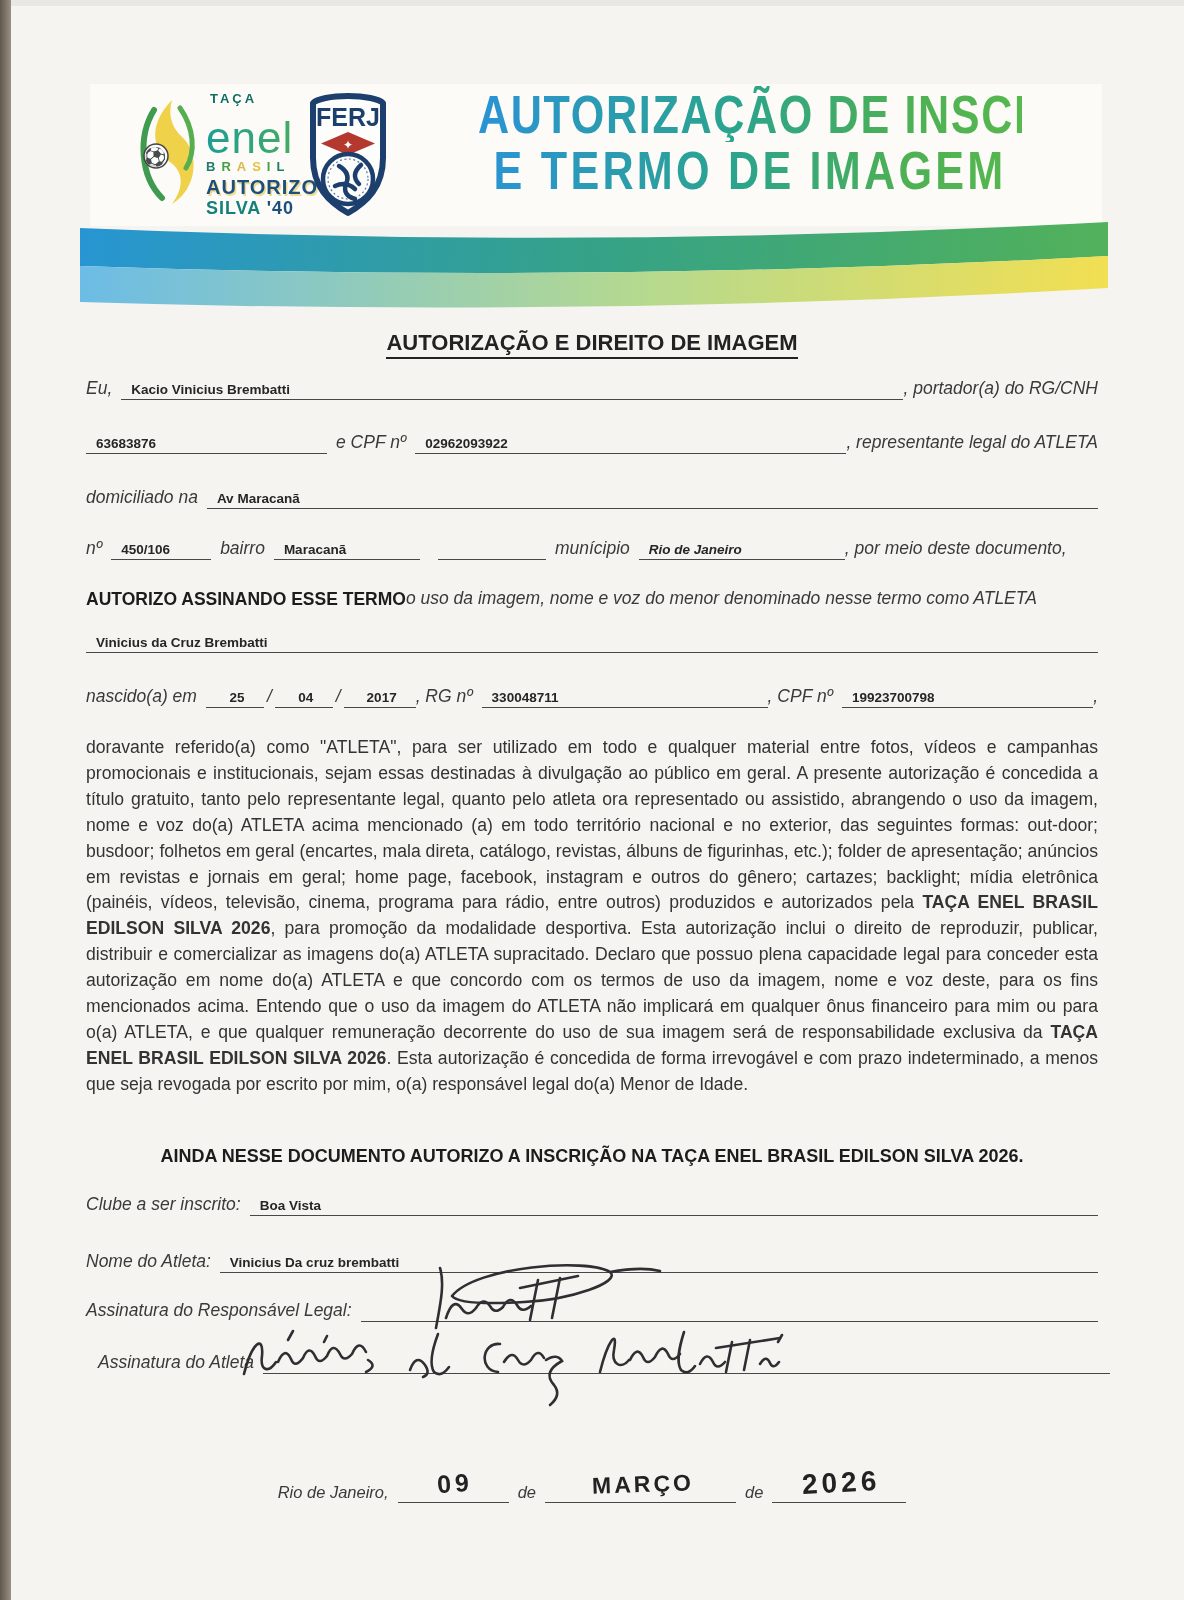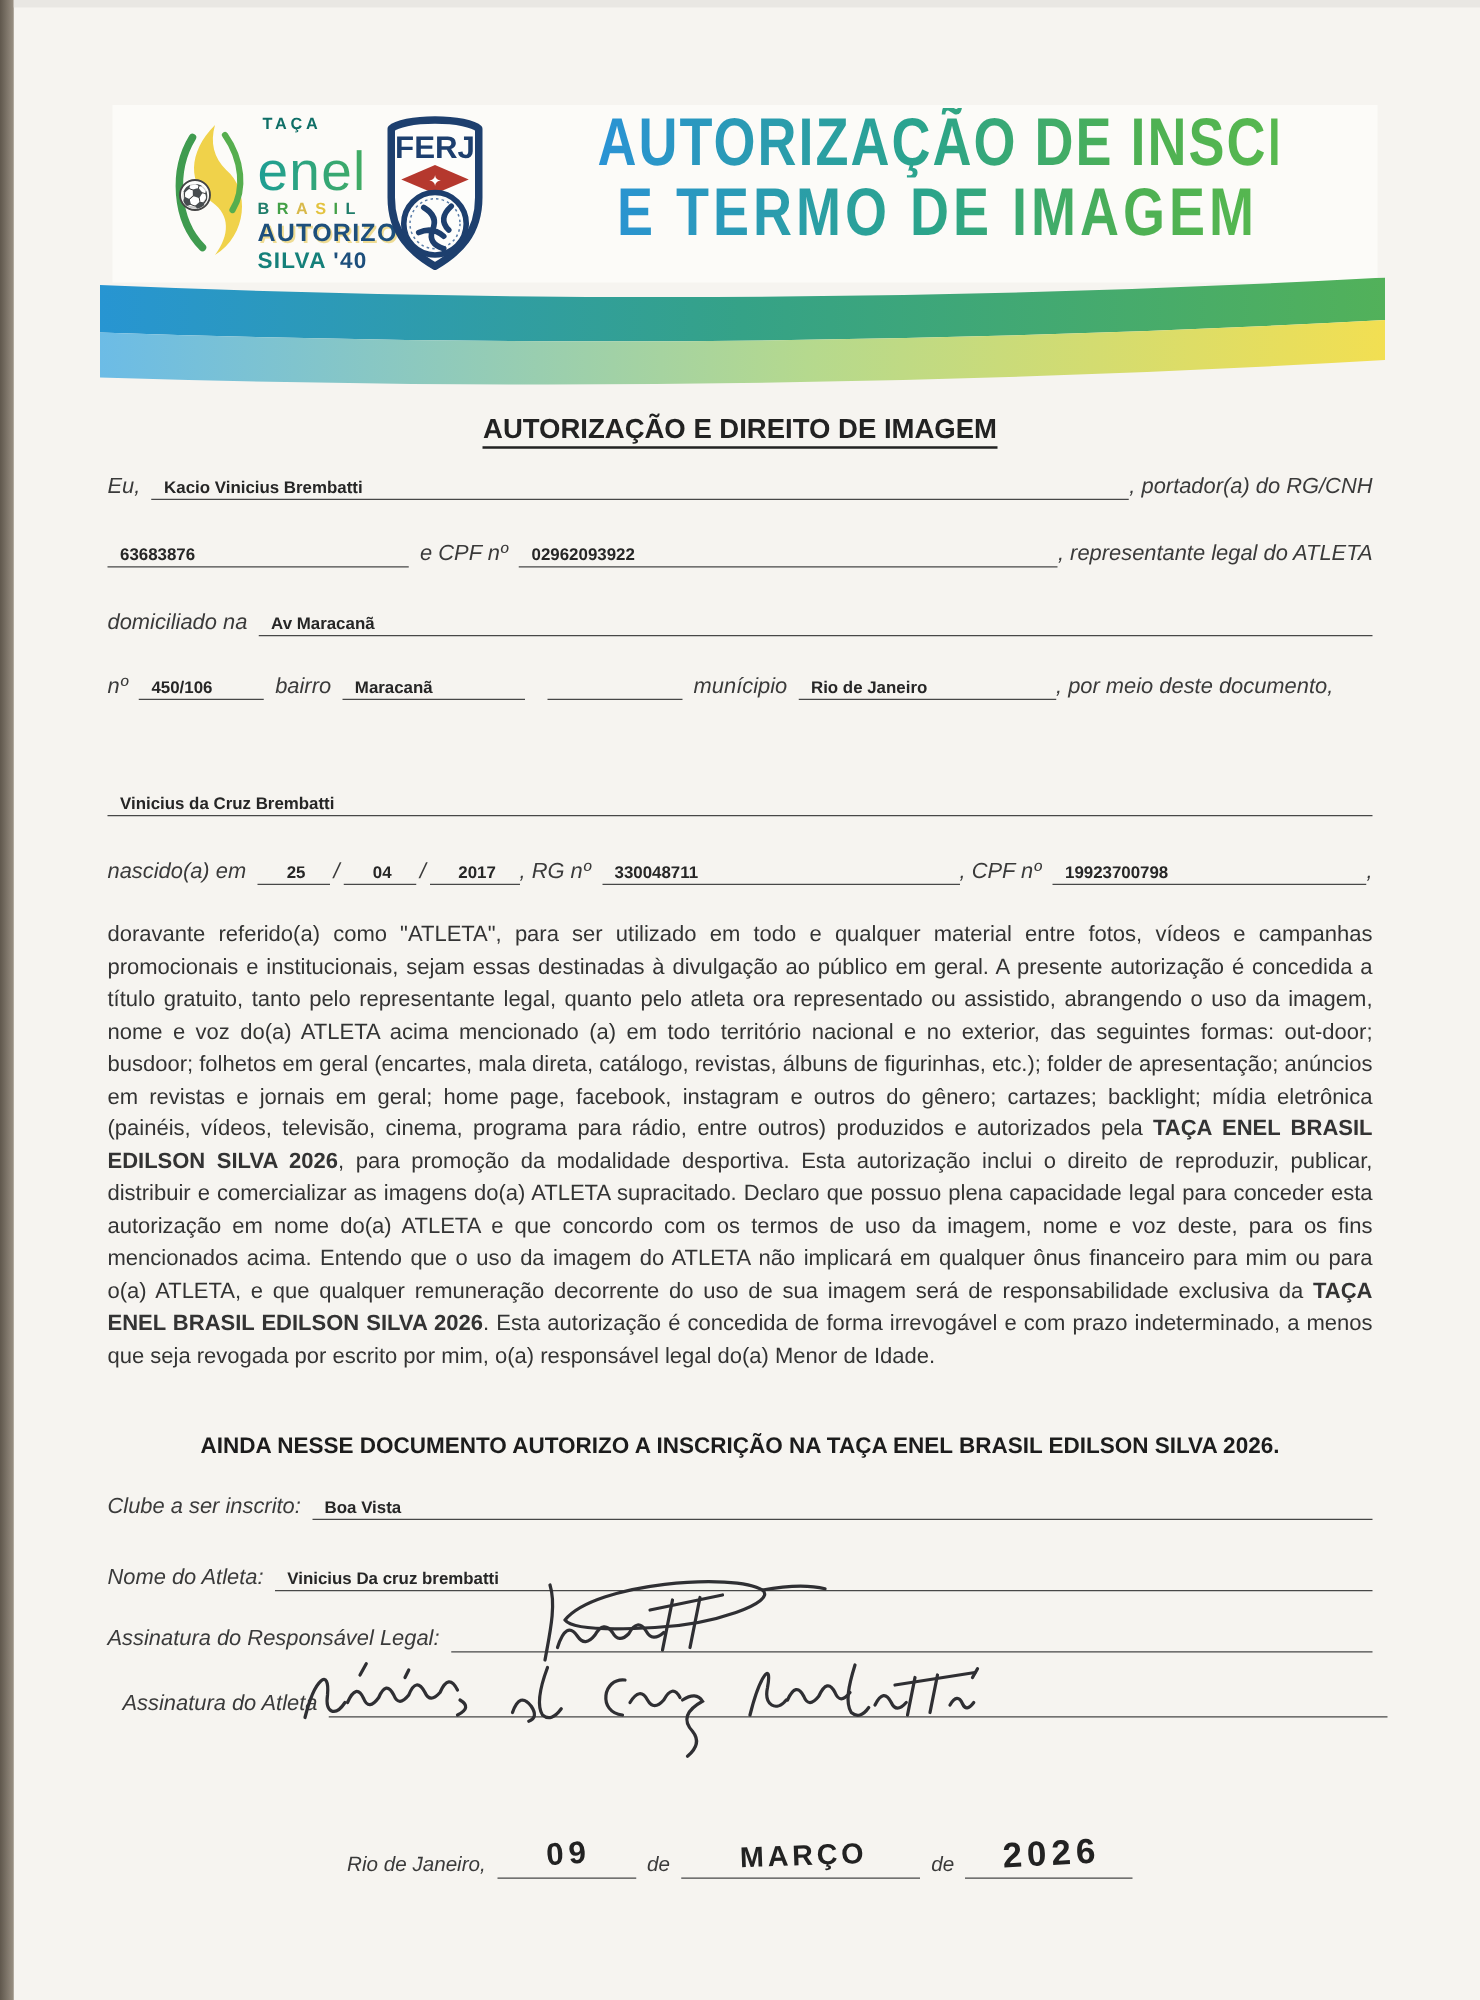--- a/index.html
+++ b/index.html
@@ -145,24 +145,28 @@
     <span class="fill grow">Av Maracanã</span>
   </div>
 
   <div class="row" style="top:538px;">
     <span class="lbl mr">nº</span>
     <span class="fill mr" style="width:84px;">450/106</span>
     <span class="lbl mr">bairro</span>
     <span class="fill mr" style="width:130px;">Maracanã</span>
     <span class="fill mr ml" style="width:92px;"></span>
     <span class="lbl mr">munícipio</span>
-    <span class="fill" style="width:190px;">Rio de Janeiro</span>
+    <span class="fill" style="width:190px;font-style:italic;">Rio de Janeiro</span>
     <span class="lbl">, por meio deste documento,</span>
   </div>
 
+  <div class="row" style="top:588px;">
+    <span class="bold-lbl">AUTORIZO ASSINANDO ESSE TERMO</span>
+    <span class="lbl"> o uso da imagem, nome e voz do menor denominado nesse termo como ATLETA</span>
+  </div>
 
   <div class="row" style="top:635px;">
     <span class="fill grow">Vinicius da Cruz Brembatti</span>
   </div>
 
   <div class="row" style="top:686px;">
     <span class="lbl mr">nascido(a) em</span>
     <span class="fill" style="width:42px;text-align:center;">25</span>
     <span class="lbl" style="margin:0 3px;">/</span>
     <span class="fill" style="width:42px;text-align:center;">04</span>

